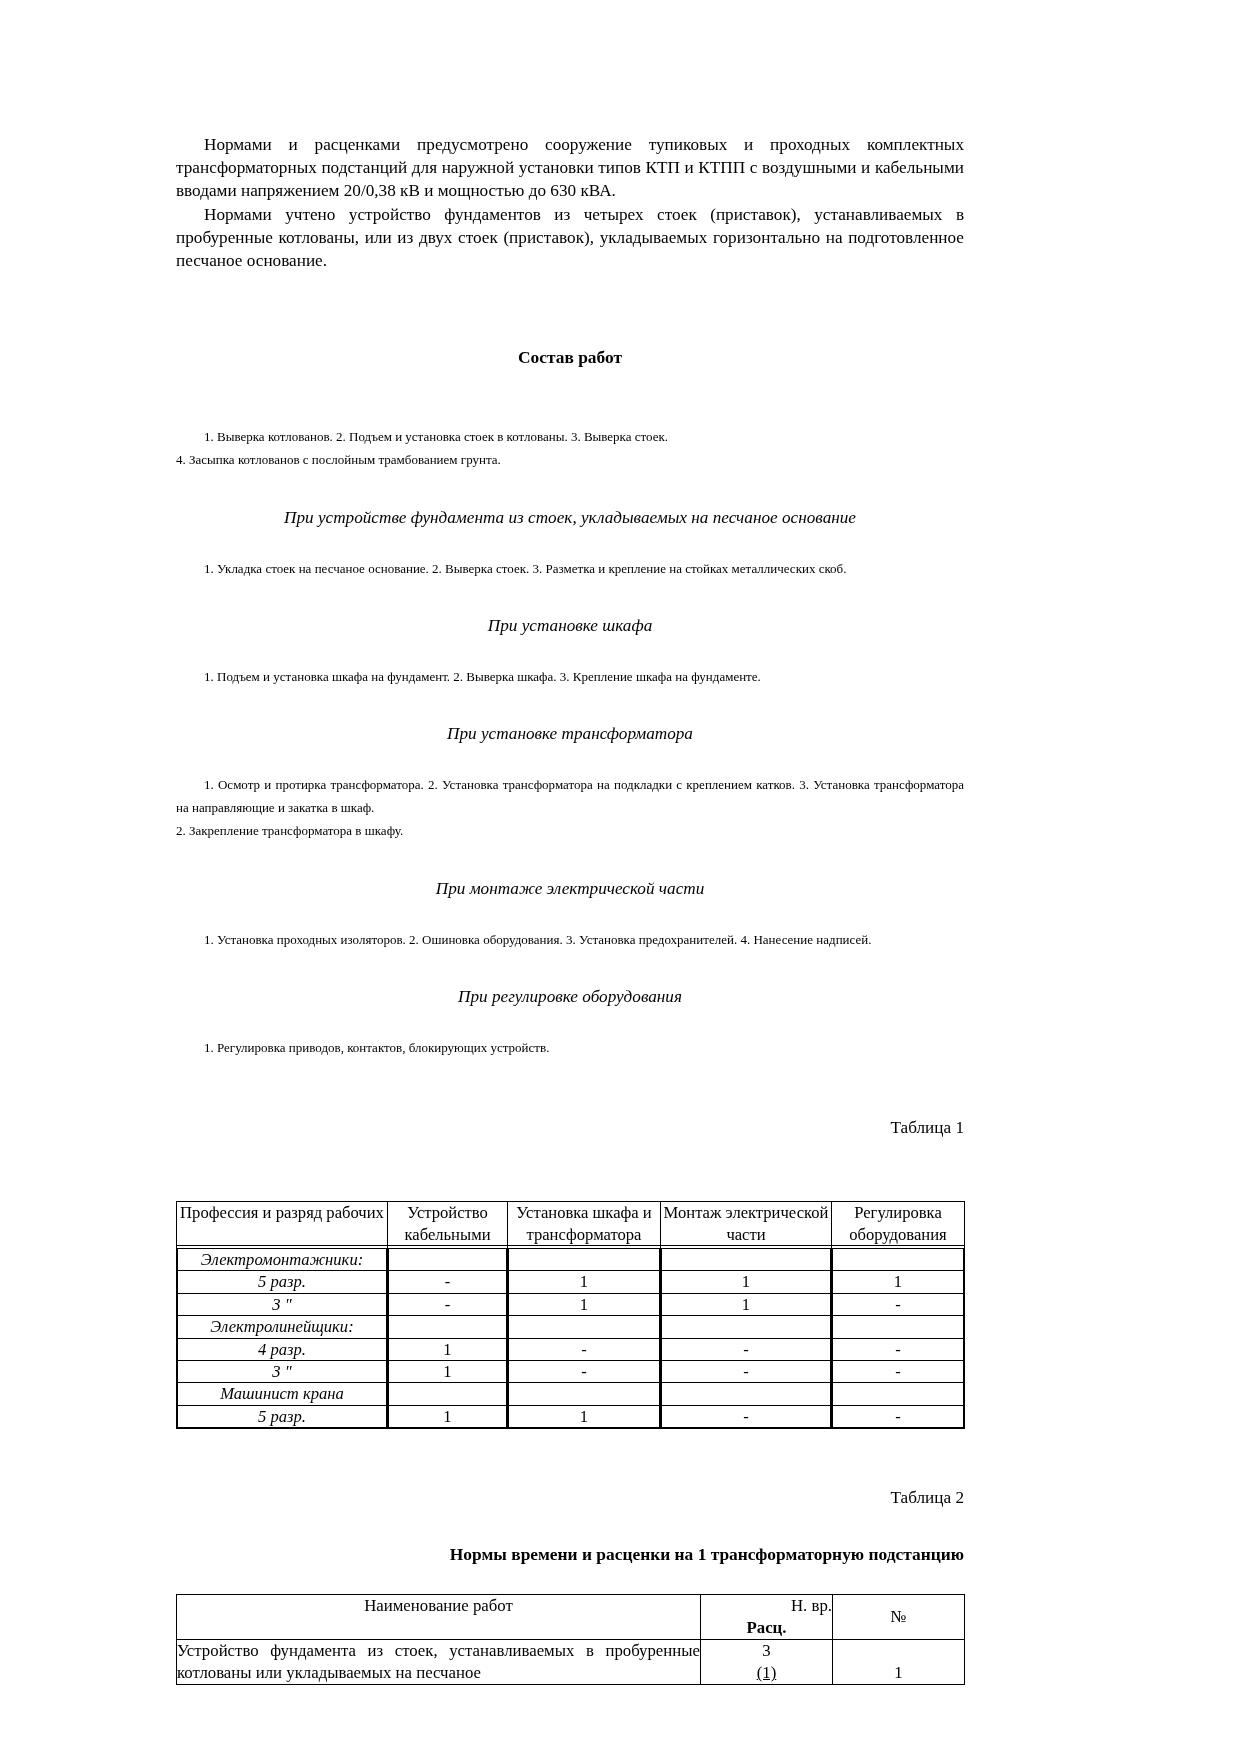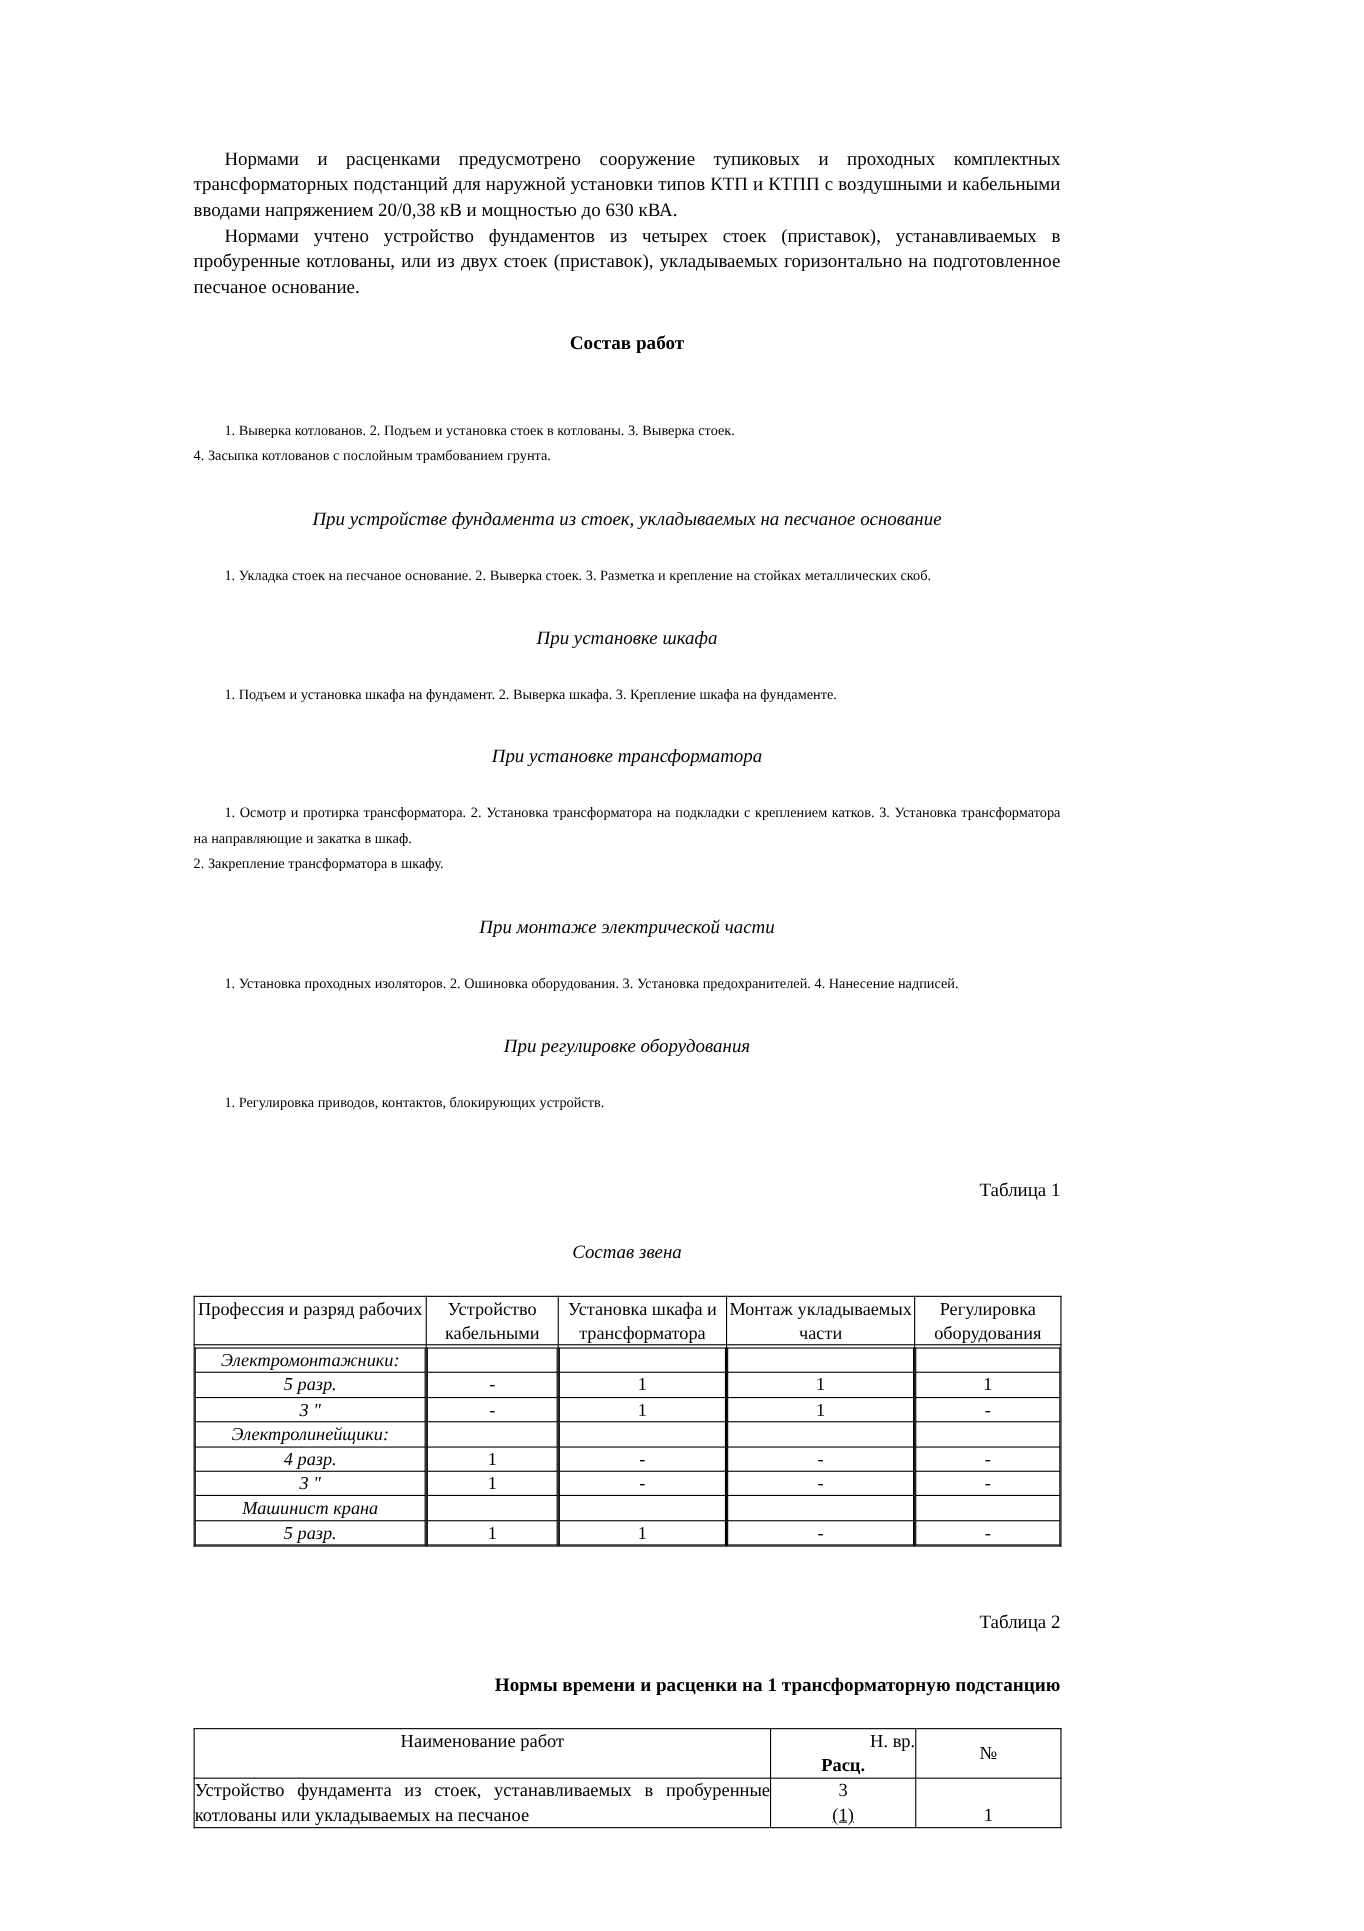--- a/index.html
+++ b/index.html
@@ -31,20 +31,21 @@
     text-align: justify;
     text-justify: inter-word;
     text-indent: 28px;
     hyphens: none;
   }
   .heading-bold {
     font-size: 17.4px;
     font-weight: bold;
     text-align: center;
     line-height: 23px;
+    margin-top: 46px;
   }
   .heading-italic {
     font-size: 17.2px;
     font-style: italic;
     text-align: center;
     line-height: 23px;
   }
   .list-par {
     font-size: 13px;
     line-height: 23.2px;
@@ -196,38 +197,37 @@
   <div class="gap-m"></div>
   <p class="list-par">1. Регулировка приводов, контактов, блокирующих устройств.</p>
 
   <div class="gap-l"></div>
   <div class="gap-s"></div>
 
   <p class="table-label">Таблица 1</p>
 
   <div class="gap-l"></div>
 
-  <p class="table-caption-italic">Состав звена</p>
 
   <div class="gap-m"></div>
 
   <table class="doc-table t1">
     <colgroup>
       <col style="width:211px">
       <col style="width:120px">
       <col style="width:153px">
       <col style="width:171px">
       <col style="width:133px">
     </colgroup>
     <thead>
       <tr>
         <th>Профессия и разряд рабочих</th>
         <th>Устройство кабельными</th>
         <th>Установка шкафа и трансформатора</th>
-        <th>Монтаж укладываемых части</th>
+        <th>Монтаж электрической части</th>
         <th>Регулировка оборудования</th>
       </tr>
     </thead>
     <tbody>
       <tr>
         <td class="cellpad-top">
           <table class="t1-inner">
             <tbody>
                 <tr>
               <td class="italic">Электромонтажники:</td>

